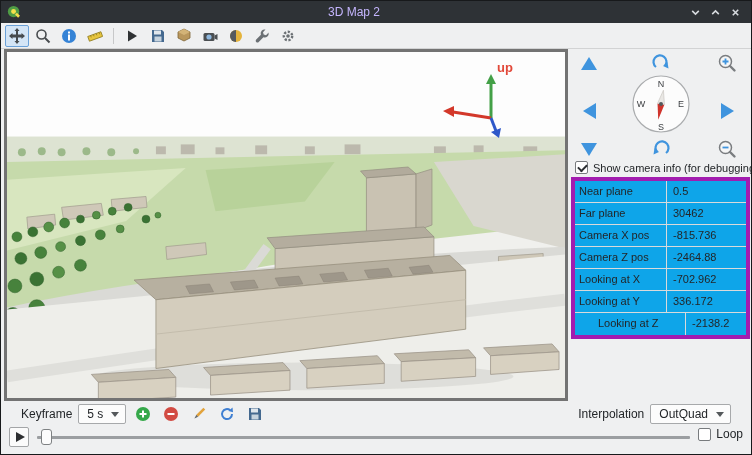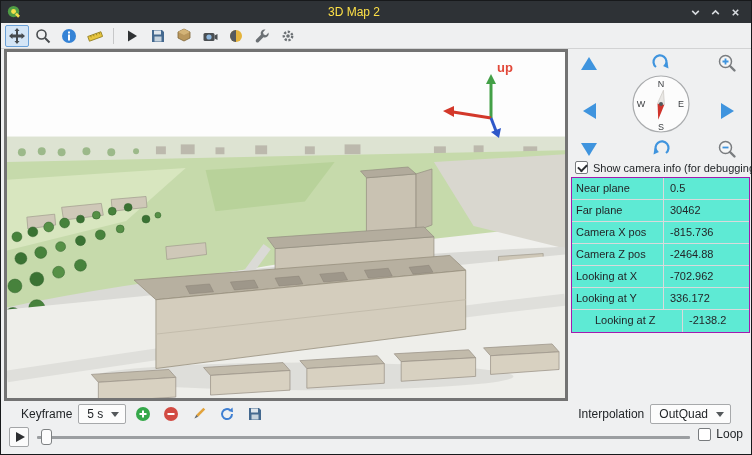--- a/index.html
+++ b/index.html
@@ -5,21 +5,21 @@
   html,body{margin:0;padding:0;background:#555;}
   *{box-sizing:border-box;}
   .window{
     position:relative;width:752px;height:455px;margin:0 auto;
     background:#eff0f1;border:1px solid #17191b;overflow:hidden;
     font-family:"Liberation Sans",sans-serif;font-size:12px;color:#232629;
   }
   
   .titlebar{position:absolute;top:0;left:0;right:0;height:22px;background:#2e3236;
     display:flex;align-items:center;padding:0 6px;}
-  .titlebar .title{flex:1;text-align:center;color:#fde047;font-size:12px;}
+  .titlebar .title{flex:1;text-align:center;color:#c4b5fd;font-size:12px;}
   .tb-ctrl{width:20px;height:18px;display:flex;align-items:center;justify-content:center;cursor:default;}
   .app-icon{width:16px;height:16px;display:flex;align-items:center;}
   
   .toolbar{position:absolute;top:22px;left:0;right:0;height:26px;background:#eff0f1;
     border-bottom:1px solid #d2d3d4;display:flex;align-items:center;padding-left:4px;gap:2px;}
   .tbtn{width:24px;height:22px;display:flex;align-items:center;justify-content:center;
     border:1px solid transparent;border-radius:2px;}
   .tbtn.active{background:#d4e5f6;border-color:#6ba1d8;}
   .tsep{width:1px;height:16px;background:#c7c8c9;margin:0 4px;}
   
@@ -33,21 +33,21 @@
   .tri{width:0;height:0;}
   .tri-up{border-left:8px solid transparent;border-right:8px solid transparent;border-bottom:13px solid #3f94de;}
   .tri-down{border-left:8px solid transparent;border-right:8px solid transparent;border-top:13px solid #3f94de;}
   .tri-left{border-top:8px solid transparent;border-bottom:8px solid transparent;border-right:13px solid #3f94de;}
   .tri-right{border-top:8px solid transparent;border-bottom:8px solid transparent;border-left:13px solid #3f94de;}
   .compass{position:absolute;left:61px;top:24px;width:62px;height:62px;}
   .cam-check{position:absolute;left:6px;top:112px;display:flex;align-items:center;gap:5px;font-size:11px;white-space:nowrap;}
   .cb-box{width:13px;height:13px;border:1px solid #787b7e;background:#fff;border-radius:2px;position:relative;flex:0 0 auto;}
   .cb-box.checked::after{content:"";position:absolute;left:2px;top:2px;width:7px;height:4px;
     border-left:2px solid #2c2f33;border-bottom:2px solid #2c2f33;transform:rotate(-45deg);}
-  .ci-table{position:absolute;left:2px;top:128px;width:179px;background:#5eead4;border:1px solid #a21caf;font-size:11px;}
+  .ci-table{position:absolute;left:2px;top:128px;width:179px;background:#0ea5e9;border:4px solid #a21caf;font-size:11px;}
   .ci-row{display:flex;height:22px;border-bottom:1px solid #d9dadb;}
   .ci-row:last-child{border-bottom:none;padding-left:19px;}
   .ci-label{width:92px;border-right:1px solid #d9dadb;padding:4px 4px 0 4px;}
   .ci-value{flex:1;padding:4px 0 0 6px;}
   
   .keyframebar{position:absolute;top:400px;left:0;right:0;height:26px;background:#eff0f1;
     display:flex;align-items:center;padding:0 20px;gap:6px;}
   .combo{height:20px;border:1px solid #a7a9ab;border-radius:2px;background:#fcfcfc;
     display:flex;align-items:center;padding:0 6px 0 8px;gap:8px;}
   .combo .chev{width:0;height:0;border-left:4px solid transparent;border-right:4px solid transparent;border-top:5px solid #54585b;}

